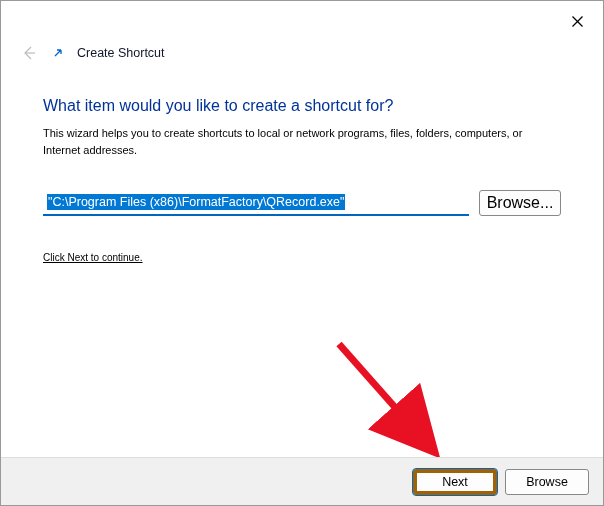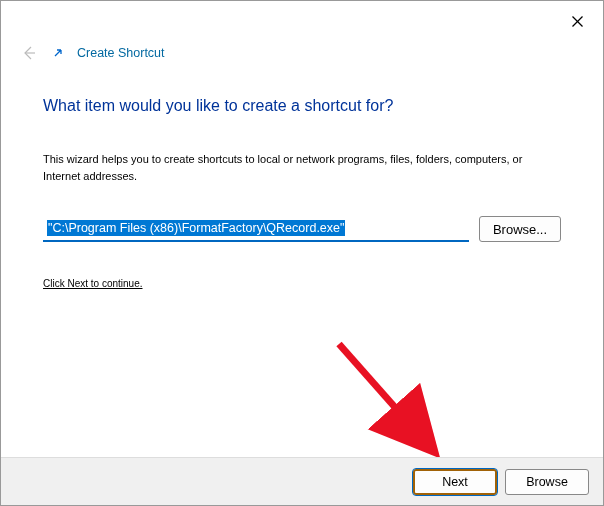--- a/index.html
+++ b/index.html
@@ -52,30 +52,30 @@
       width: 14px;
       height: 14px;
       display: flex;
       align-items: center;
       justify-content: center;
       color: #0066cc;
       font-size: 11px;
     }
     .header-title {
       font-size: 12.5px;
-      color: #0369a1;
+      color: #0f172a;
     }
     .content {
       padding: 24px 42px 0 42px;
     }
     .main-heading {
       color: #003399;
       font-size: 16px;
       font-weight: 400;
-      margin-bottom: 36px;
+      margin-bottom: 10px;
     }
     .description {
       font-size: 11px;
       color: #000;
       line-height: 1.5;
       margin-bottom: 32px;
     }
     .field-label {
       font-size: 12.5px;
       color: #000;
@@ -105,21 +105,21 @@
       color: #fff;
       font-size: 12.5px;
       padding: 1px 1px;
       display: inline-block;
     }
     .browse-btn {
       width: 82px;
       height: 26px;
       border: 1px solid #888;
       background: #fdfdfd;
-      font-size: 13px;
+      font-size: 16px;
       cursor: pointer;
       border-radius: 3px;
     }
     .continue-text {
       font-size: 10px;
       color: #000;
       text-decoration: underline;
     }
     .footer {
       position: absolute;
@@ -138,21 +138,21 @@
     .footer-btn {
       width: 84px;
       height: 26px;
       border: 1px solid #888;
       background: #fdfdfd;
       font-size: 12.5px;
       cursor: pointer;
       border-radius: 3px;
     }
     .footer-btn.primary {
-      border: 2px solid #a16207;
+      border: 4px solid #a16207;
       outline: 1px solid #0067c0;
       text-align: center;
     }
     .red-arrow {
       position: absolute;
       left: 330px;
       top: 335px;
       pointer-events: none;
     }
   </style>

